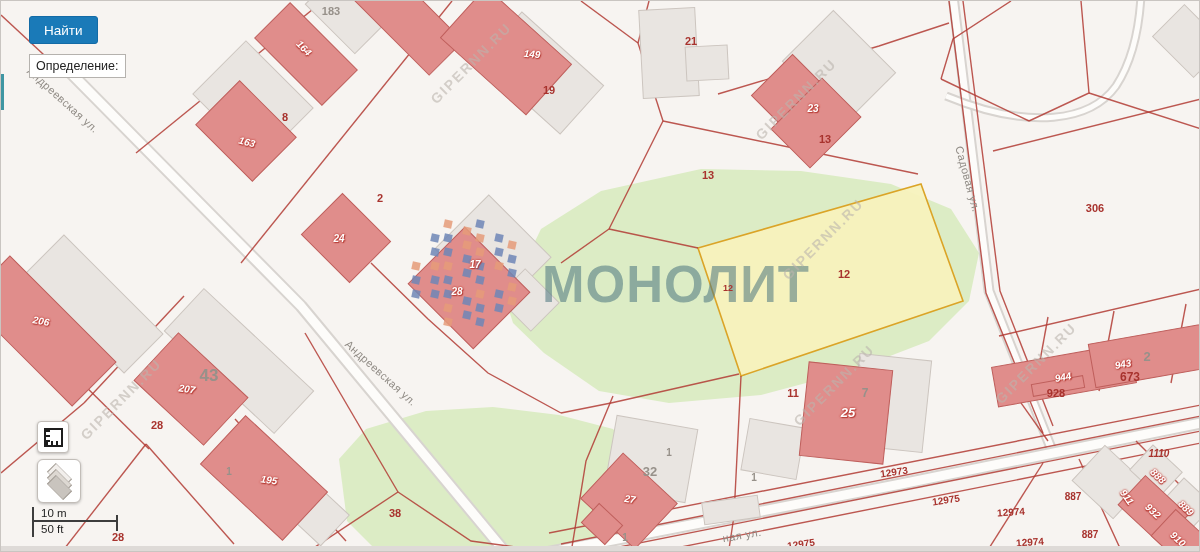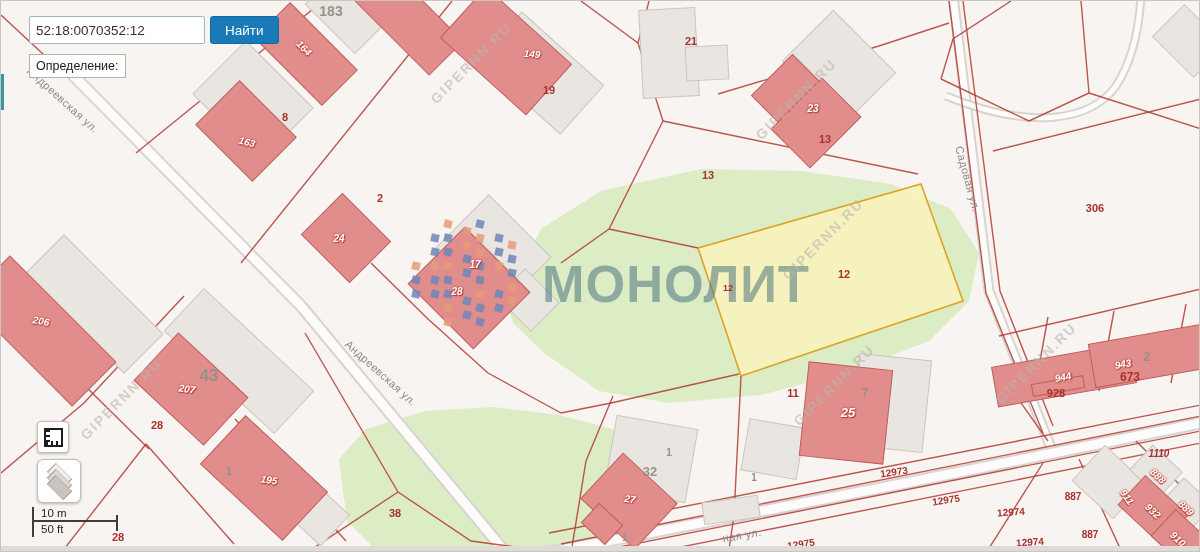--- a/index.html
+++ b/index.html
@@ -194,21 +194,20 @@
       <div class="mq" style="left: 83px; top: 72px; background: rgb(111, 134, 182);"></div>
       <div class="mq" style="left: 83px; top: 86px; background: rgb(111, 134, 182);"></div>
       <div class="mq" style="left: 96px; top: 23px; background: rgb(229, 155, 121);"></div>
       <div class="mq" style="left: 96px; top: 37px; background: rgb(111, 134, 182);"></div>
       <div class="mq" style="left: 96px; top: 51px; background: rgb(111, 134, 182);"></div>
       <div class="mq" style="left: 96px; top: 65px; background: rgb(229, 155, 121);"></div>
       <div class="mq" style="left: 96px; top: 79px; background: rgb(229, 155, 121);"></div>
     </div>
 
   <div class="ctl" id="search-box">
-    <input id="search-input" type="text" value="52:18:0070352:12" style="">
     <button id="search-btn">Найти</button>
   </div>
 
   <div class="ctl" id="def-row">
     <span id="def-label">Определение:</span>
   </div>
 
   <div class="tool-btn" id="measure-btn">
     <div id="ruler-ico"></div>
   </div>
@@ -245,21 +244,21 @@
     <div class="map-label lbl-parcel" style="left: 1129px; top: 376px; font-size: 12px; transform: translate(-50%, -50%) rotate(0deg);">673</div>
     <div class="map-label lbl-parcel" style="left: 893px; top: 471px; font-size: 10px; transform: translate(-50%, -50%) rotate(-8deg);">12973</div>
     <div class="map-label lbl-parcel" style="left: 945px; top: 499px; font-size: 10px; transform: translate(-50%, -50%) rotate(-8deg);">12975</div>
     <div class="map-label lbl-parcel" style="left: 800px; top: 543px; font-size: 10px; transform: translate(-50%, -50%) rotate(-8deg);">12975</div>
     <div class="map-label lbl-parcel" style="left: 1010px; top: 511px; font-size: 10px; transform: translate(-50%, -50%) rotate(-4deg);">12974</div>
     <div class="map-label lbl-parcel" style="left: 1029px; top: 541px; font-size: 10px; transform: translate(-50%, -50%) rotate(-4deg);">12974</div>
     <div class="map-label lbl-parcel" style="left: 1072px; top: 495px; font-size: 10px; transform: translate(-50%, -50%) rotate(0deg);">887</div>
     <div class="map-label lbl-parcel" style="left: 1089px; top: 533px; font-size: 10px; transform: translate(-50%, -50%) rotate(0deg);">887</div>
     <div class="map-label lbl-parcel" style="left: 1158px; top: 452px; font-size: 10px; transform: translate(-50%, -50%) rotate(0deg); font-style: italic;">1110</div>
     <div class="map-label lbl-parcel" style="left: 117px; top: 536px; font-size: 11px; transform: translate(-50%, -50%) rotate(0deg);">28</div>
-    <div class="map-label lbl-gray" style="left: 330px; top: 10px; font-size: 14px; transform: translate(-50%, -50%) rotate(0deg);">183</div>
+    <div class="map-label lbl-gray" style="left: 330px; top: 10px; font-size: 11px; transform: translate(-50%, -50%) rotate(0deg);">183</div>
     <div class="map-label lbl-gray" style="left: 208px; top: 375px; font-size: 17px; transform: translate(-50%, -50%) rotate(0deg);">43</div>
     <div class="map-label lbl-gray" style="left: 649px; top: 470px; font-size: 13px; transform: translate(-50%, -50%) rotate(0deg);">32</div>
     <div class="map-label lbl-gray" style="left: 668px; top: 451px; font-size: 10px; transform: translate(-50%, -50%) rotate(0deg);">1</div>
     <div class="map-label lbl-gray" style="left: 753px; top: 476px; font-size: 10px; transform: translate(-50%, -50%) rotate(0deg);">1</div>
     <div class="map-label lbl-gray" style="left: 624px; top: 536px; font-size: 10px; transform: translate(-50%, -50%) rotate(0deg);">1</div>
     <div class="map-label lbl-gray" style="left: 228px; top: 470px; font-size: 10px; transform: translate(-50%, -50%) rotate(0deg);">1</div>
     <div class="map-label lbl-gray" style="left: 864px; top: 392px; font-size: 12px; transform: translate(-50%, -50%) rotate(0deg);">7</div>
     <div class="map-label lbl-gray" style="left: 1146px; top: 355px; font-size: 13px; transform: translate(-50%, -50%) rotate(0deg);">2</div>
     <div class="map-label lbl-house" style="left: 303px; top: 47px; font-size: 10px; transform: translate(-50%, -50%) rotate(45deg);">164</div>
     <div class="map-label lbl-house" style="left: 246px; top: 141px; font-size: 10px; transform: translate(-50%, -50%) rotate(15deg);">163</div>

